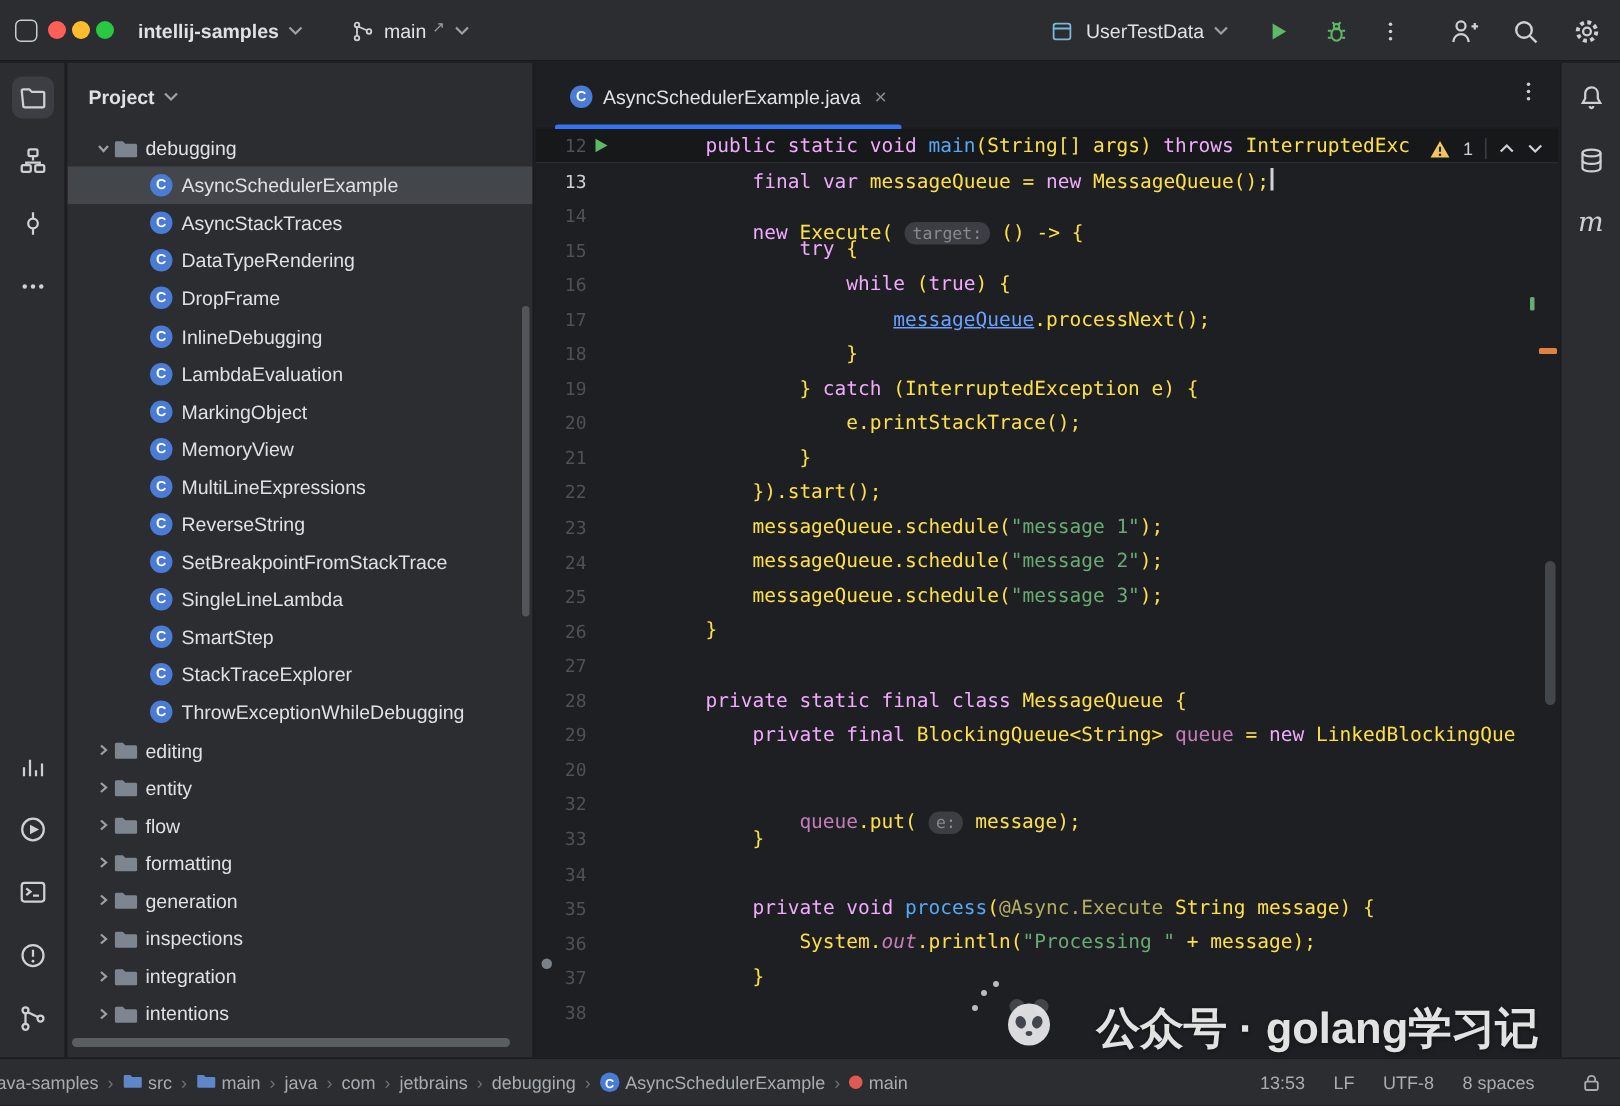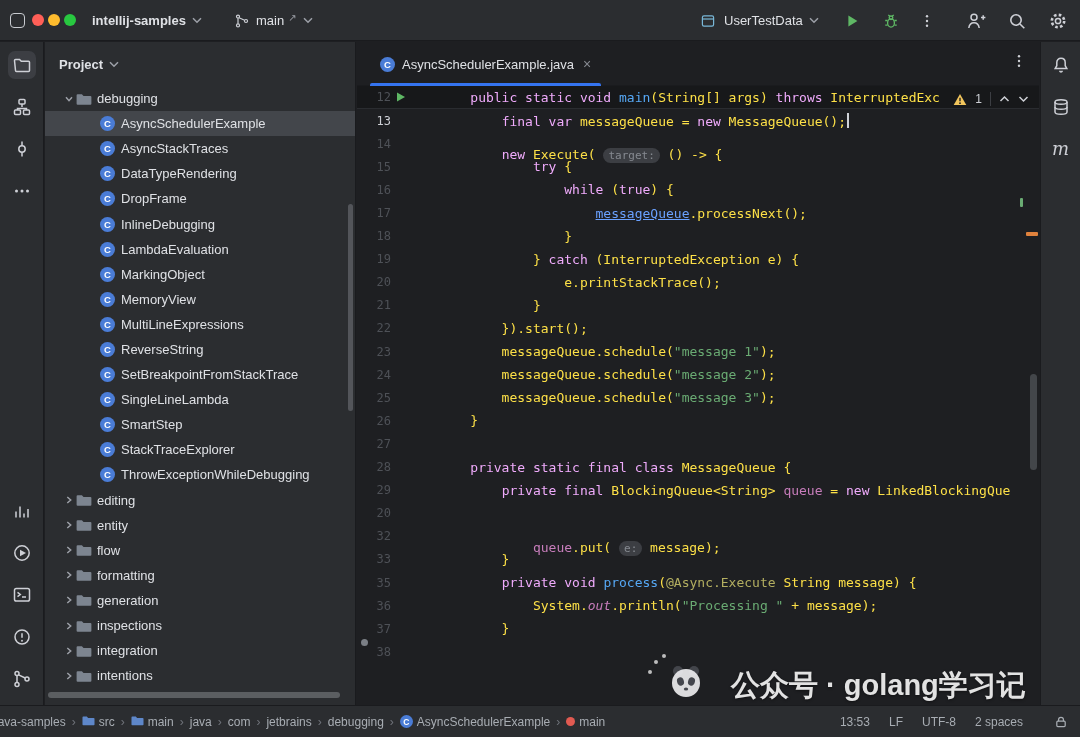--- a/index.html
+++ b/index.html
@@ -670,20 +670,26 @@
           <span class="fold-gap"></span>
           <span class="code-text"><span class="tk-pln">            </span><span class="tk-fld">queue</span><span class="tk-pln">.put( </span><span class="tk-hint">e:</span><span class="tk-pln"> message);</span></span>
         </div>
         <div class="code-row">
           <span class="ln">33</span>
           <span class="gut-ic"></span>
           <span class="fold-gap"></span>
           <span class="code-text"><span class="tk-pln">        }</span></span>
         </div>
         <div class="code-row">
+          <span class="ln">34</span>
+          <span class="gut-ic"></span>
+          <span class="fold-gap"></span>
+          <span class="code-text"></span>
+        </div>
+        <div class="code-row">
           <span class="ln">35</span>
           <span class="gut-ic"></span>
           <span class="fold-gap"></span>
           <span class="code-text"><span class="tk-pln">        </span><span class="tk-kw">private void</span><span class="tk-pln"> </span><span class="tk-mtd">process</span><span class="tk-pln">(</span><span class="tk-ann">@Async.Execute</span><span class="tk-pln"> String message) {</span></span>
         </div>
         <div class="code-row">
           <span class="ln">36</span>
           <span class="gut-ic"></span>
           <span class="fold-gap"></span>
           <span class="code-text"><span class="tk-pln">            System.</span><span class="tk-fldit">out</span><span class="tk-pln">.println(</span><span class="tk-str">"Processing "</span><span class="tk-pln"> + message);</span></span>
@@ -798,21 +804,21 @@
         <span class="crumb-sep">›</span>
         <span class="crumb">
           <span class="method-dot"></span>
           <span>main</span>
         </span>
       </div>
     <div class="stats">
       <span>13:53</span>
       <span>LF</span>
       <span>UTF-8</span>
-      <span>2 spaces</span>
+      <span>8 spaces</span>
       <span class="stat-lock">
           <svg width="14" height="14" viewBox="0 0 16 16">
             <g fill="none" stroke="#a8adb3" stroke-width="1.4">
               <rect x="3.2" y="7" width="9.6" height="6.3" rx="1.2"></rect>
               <path d="M5.2 7V5.4a2.8 2.8 0 0 1 5.6 0V7"></path>
             </g>
           </svg>
         </span>
     </div>
   </div>

